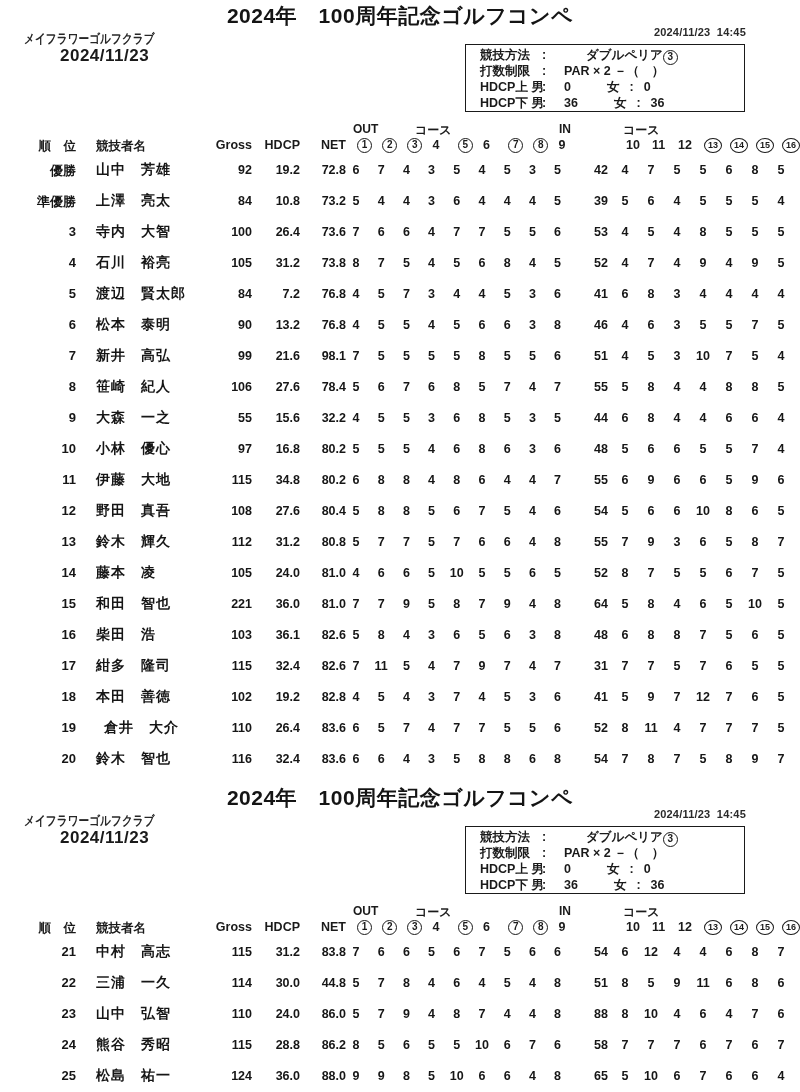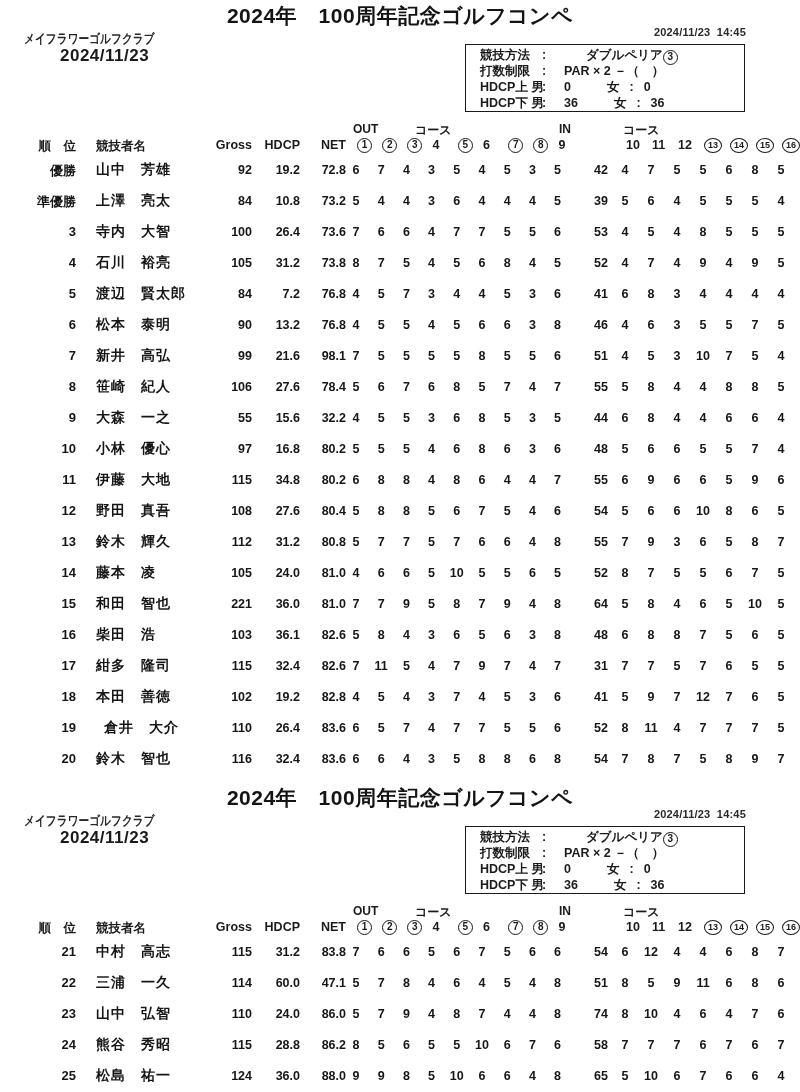--- a/index.html
+++ b/index.html
@@ -814,22 +814,22 @@
         <div class="cell num" style="left: 693px; width: 20px; text-align: center; font-size: 12.5px;">4</div>
         <div class="cell num" style="left: 719px; width: 20px; text-align: center; font-size: 12.5px;">6</div>
         <div class="cell num" style="left: 745px; width: 20px; text-align: center; font-size: 12.5px;">8</div>
         <div class="cell num" style="left: 771px; width: 20px; text-align: center; font-size: 12.5px;">7</div>
         <div class="cell num" style="left: 797px; width: 20px; text-align: center; font-size: 12.5px;">5</div>
       </div>
       <div class="row">
         <div class="cell rank" style="left: 0px; width: 76px; text-align: right;">22</div>
         <div class="cell pname" style="left: 96px; width: 120px; text-align: left;">三浦　一久</div>
         <div class="cell num" style="left: 200px; width: 52px; text-align: right; font-size: 12.5px;">114</div>
-        <div class="cell num" style="left: 250px; width: 50px; text-align: right; font-size: 12.5px;">60.0</div>
-        <div class="cell num" style="left: 302px; width: 44px; text-align: right; font-size: 12.5px;">47.1</div>
+        <div class="cell num" style="left: 250px; width: 50px; text-align: right; font-size: 12.5px;">30.0</div>
+        <div class="cell num" style="left: 302px; width: 44px; text-align: right; font-size: 12.5px;">44.8</div>
         <div class="cell num" style="left: 346px; width: 20px; text-align: center; font-size: 12.5px;">5</div>
         <div class="cell num" style="left: 371.2px; width: 20px; text-align: center; font-size: 12.5px;">7</div>
         <div class="cell num" style="left: 396.4px; width: 20px; text-align: center; font-size: 12.5px;">8</div>
         <div class="cell num" style="left: 421.6px; width: 20px; text-align: center; font-size: 12.5px;">4</div>
         <div class="cell num" style="left: 446.8px; width: 20px; text-align: center; font-size: 12.5px;">6</div>
         <div class="cell num" style="left: 472px; width: 20px; text-align: center; font-size: 12.5px;">4</div>
         <div class="cell num" style="left: 497.2px; width: 20px; text-align: center; font-size: 12.5px;">5</div>
         <div class="cell num" style="left: 522.4px; width: 20px; text-align: center; font-size: 12.5px;">4</div>
         <div class="cell num" style="left: 547.6px; width: 20px; text-align: center; font-size: 12.5px;">8</div>
         <div class="cell num" style="left: 578px; width: 30px; text-align: right; font-size: 12.5px;">51</div>
@@ -850,21 +850,21 @@
         <div class="cell num" style="left: 302px; width: 44px; text-align: right; font-size: 12.5px;">86.0</div>
         <div class="cell num" style="left: 346px; width: 20px; text-align: center; font-size: 12.5px;">5</div>
         <div class="cell num" style="left: 371.2px; width: 20px; text-align: center; font-size: 12.5px;">7</div>
         <div class="cell num" style="left: 396.4px; width: 20px; text-align: center; font-size: 12.5px;">9</div>
         <div class="cell num" style="left: 421.6px; width: 20px; text-align: center; font-size: 12.5px;">4</div>
         <div class="cell num" style="left: 446.8px; width: 20px; text-align: center; font-size: 12.5px;">8</div>
         <div class="cell num" style="left: 472px; width: 20px; text-align: center; font-size: 12.5px;">7</div>
         <div class="cell num" style="left: 497.2px; width: 20px; text-align: center; font-size: 12.5px;">4</div>
         <div class="cell num" style="left: 522.4px; width: 20px; text-align: center; font-size: 12.5px;">4</div>
         <div class="cell num" style="left: 547.6px; width: 20px; text-align: center; font-size: 12.5px;">8</div>
-        <div class="cell num" style="left: 578px; width: 30px; text-align: right; font-size: 12.5px;">74</div>
+        <div class="cell num" style="left: 578px; width: 30px; text-align: right; font-size: 12.5px;">88</div>
         <div class="cell num" style="left: 615px; width: 20px; text-align: center; font-size: 12.5px;">8</div>
         <div class="cell num" style="left: 641px; width: 20px; text-align: center; font-size: 12.5px;">10</div>
         <div class="cell num" style="left: 667px; width: 20px; text-align: center; font-size: 12.5px;">4</div>
         <div class="cell num" style="left: 693px; width: 20px; text-align: center; font-size: 12.5px;">6</div>
         <div class="cell num" style="left: 719px; width: 20px; text-align: center; font-size: 12.5px;">4</div>
         <div class="cell num" style="left: 745px; width: 20px; text-align: center; font-size: 12.5px;">7</div>
         <div class="cell num" style="left: 771px; width: 20px; text-align: center; font-size: 12.5px;">6</div>
         <div class="cell num" style="left: 797px; width: 20px; text-align: center; font-size: 12.5px;">4</div>
       </div>
       <div class="row">

